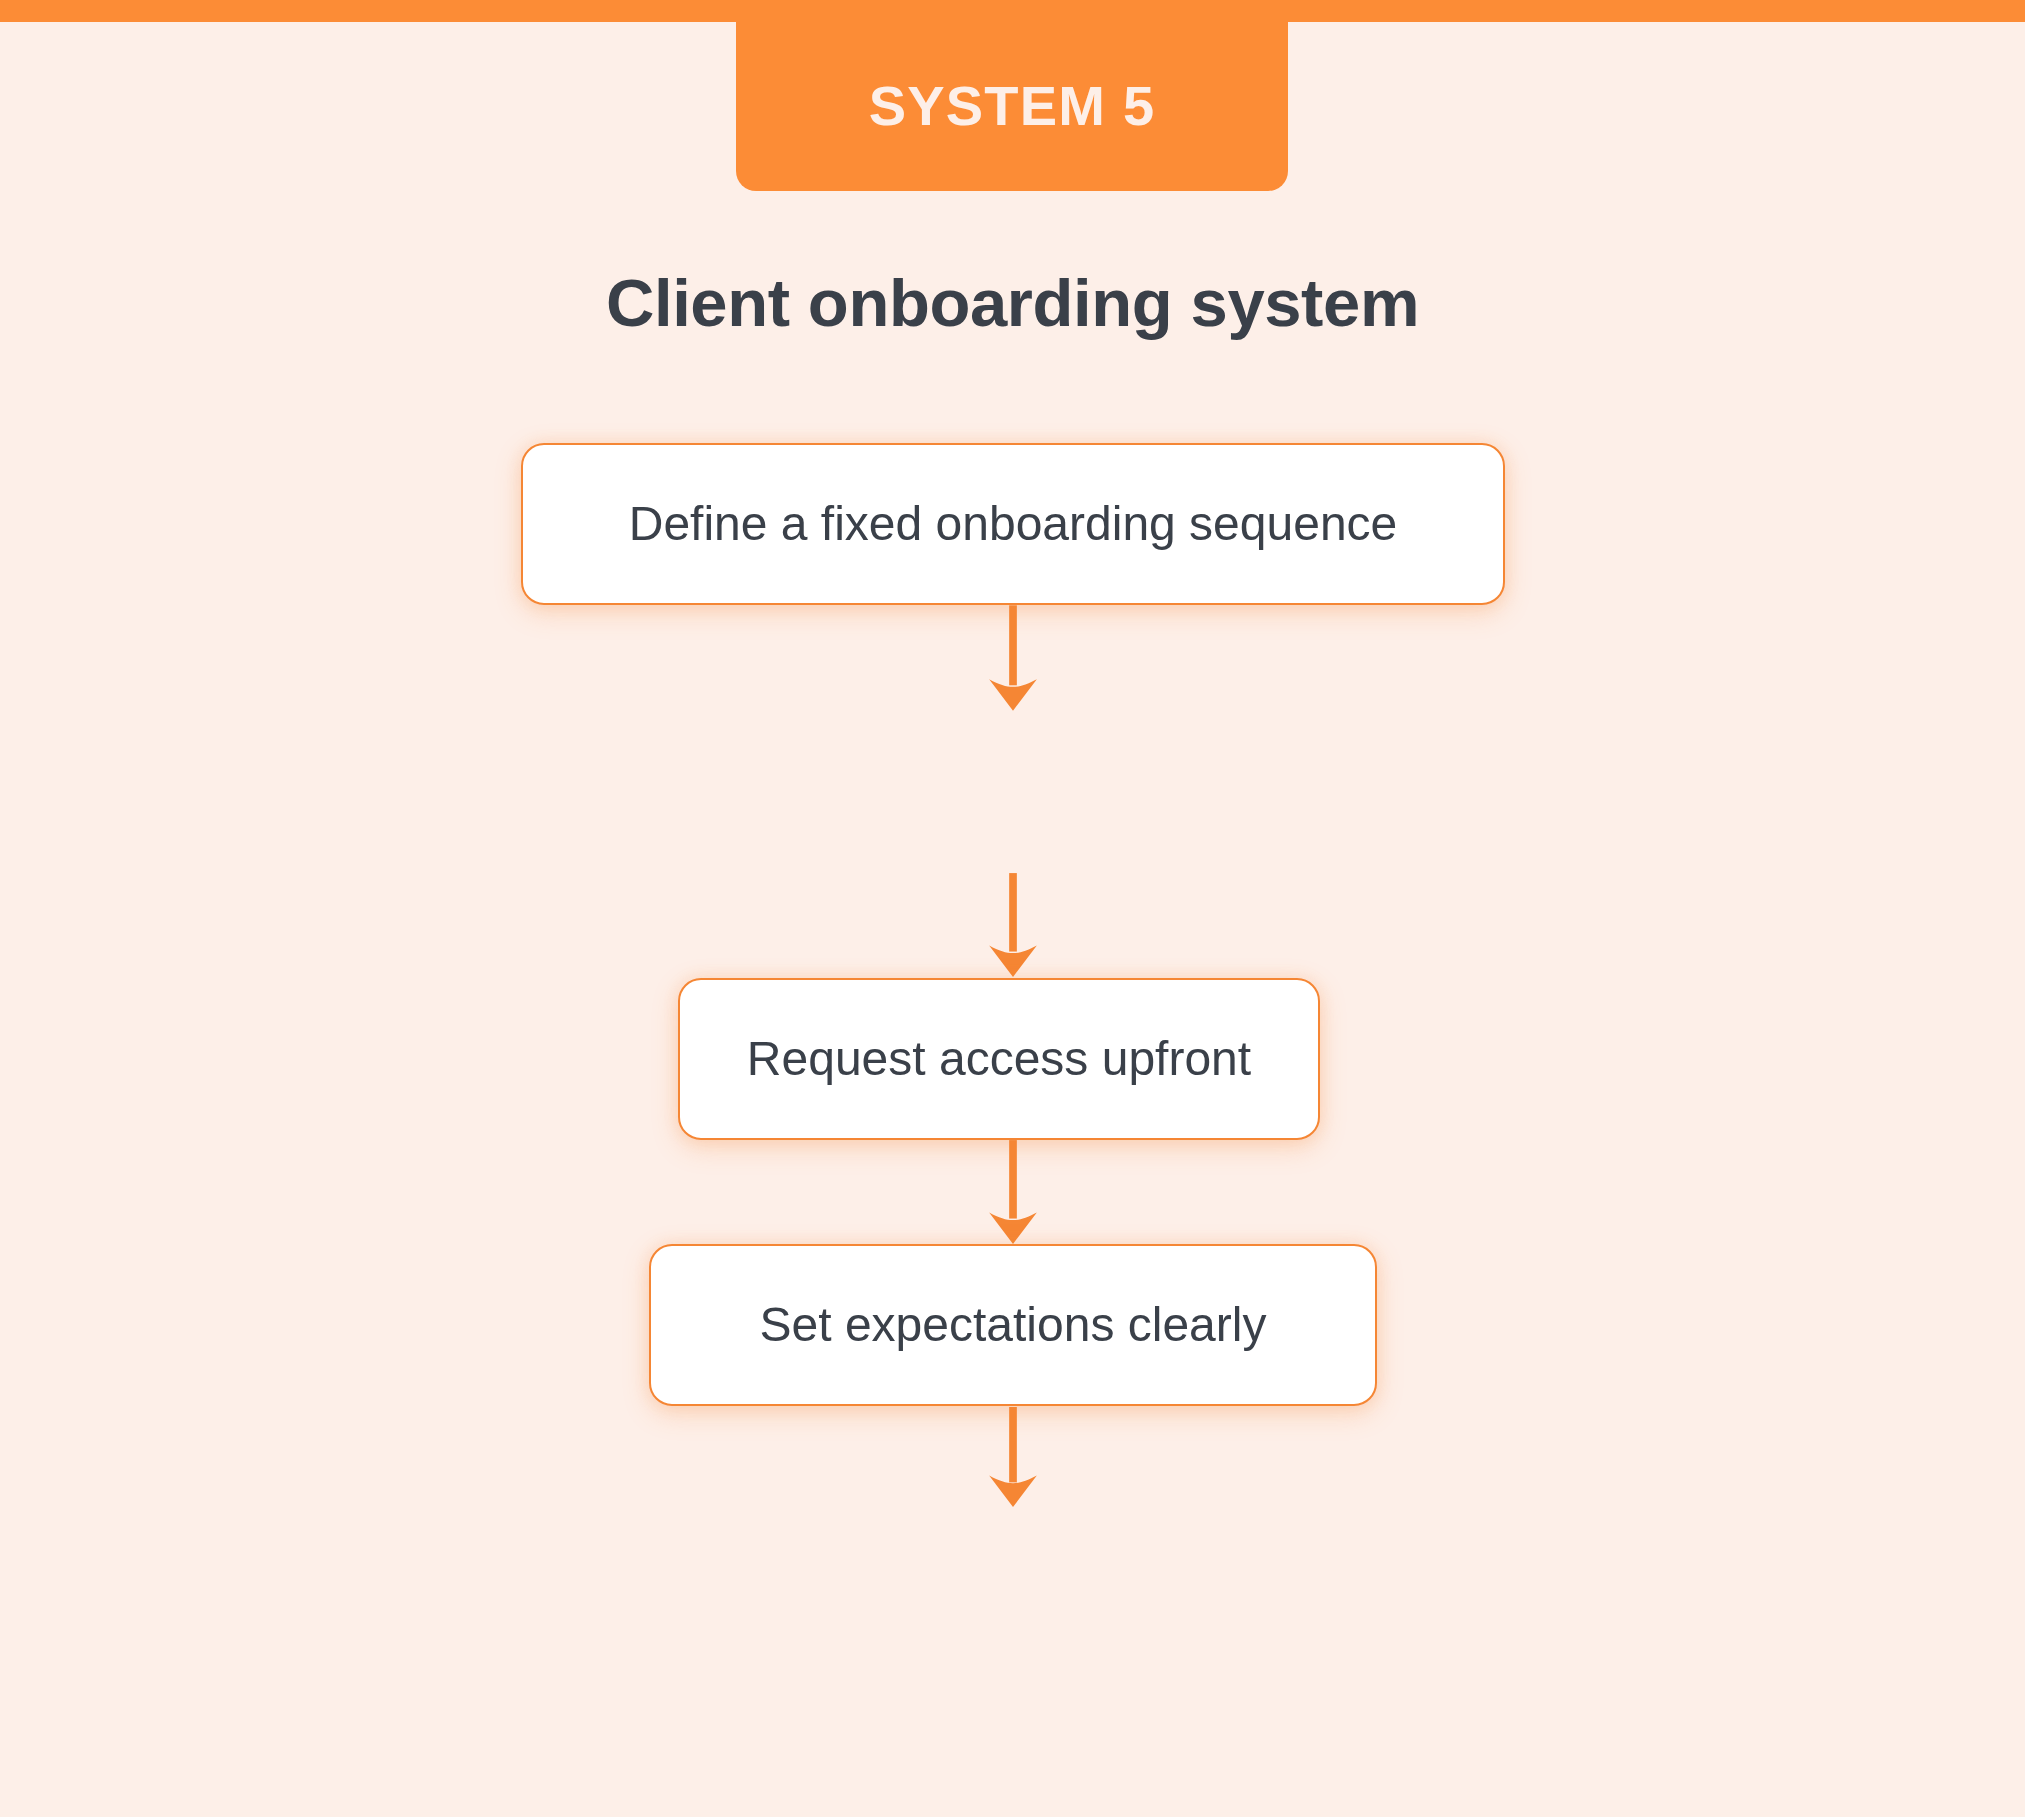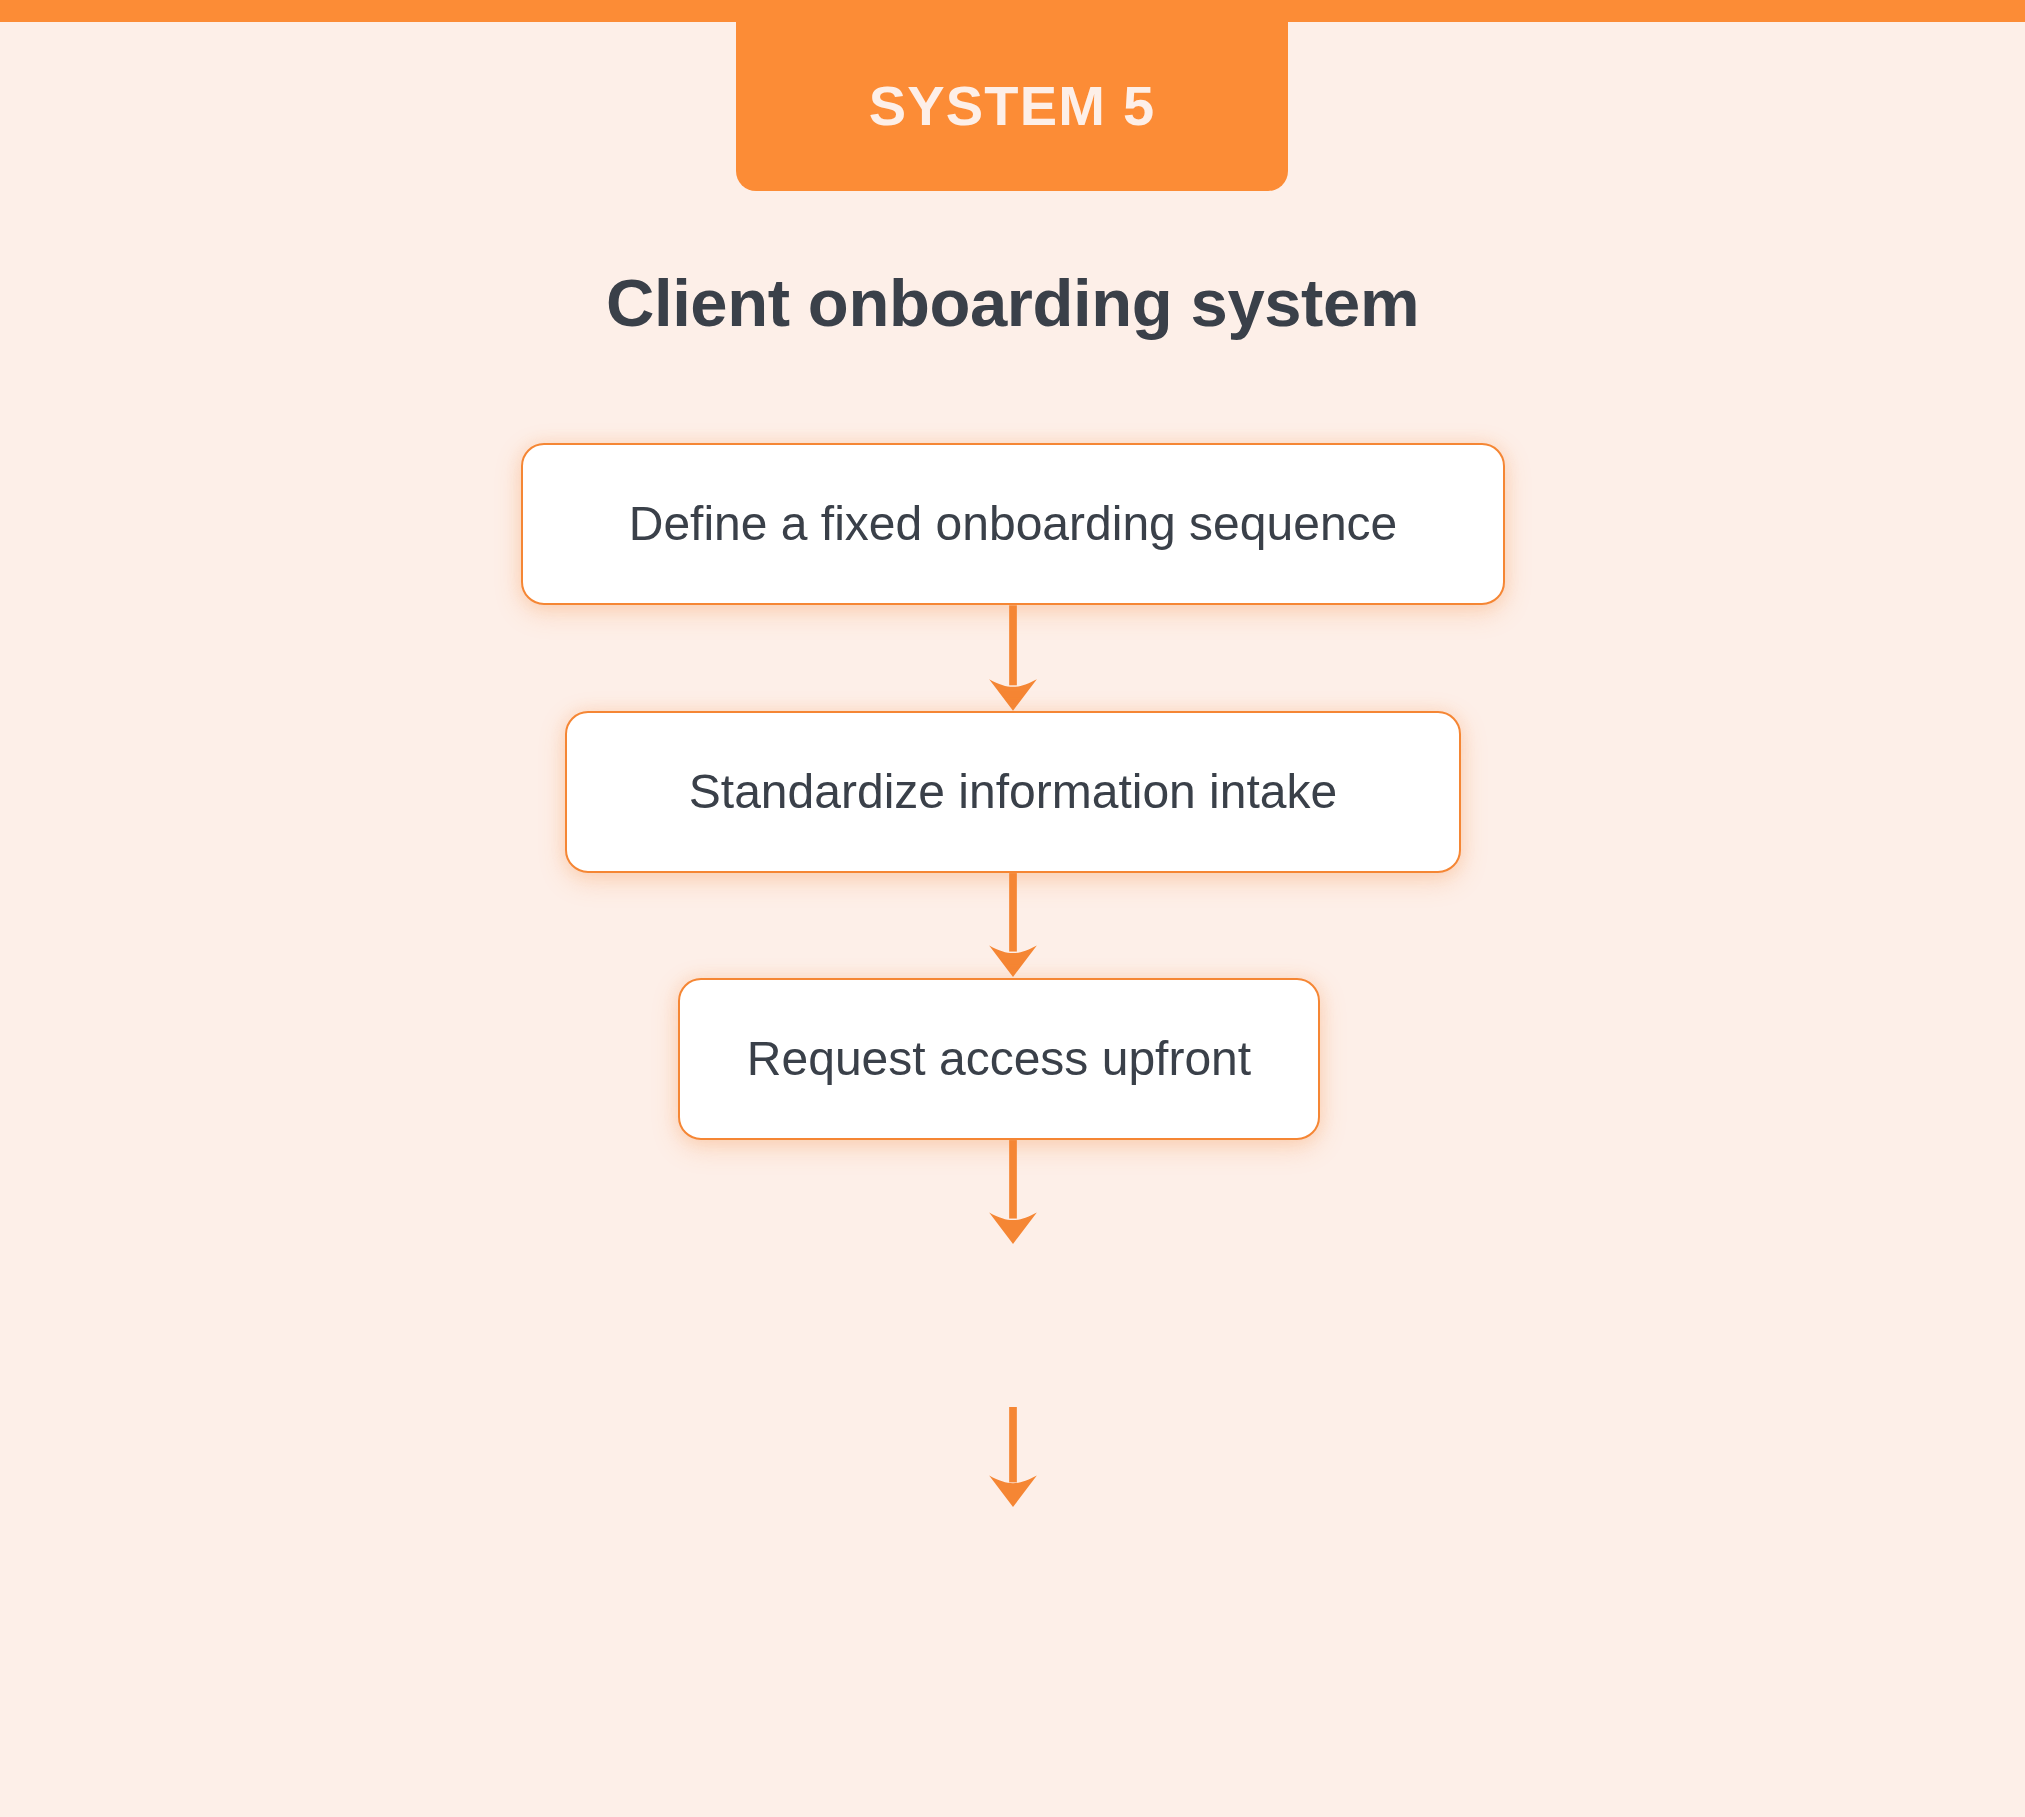--- a/index.html
+++ b/index.html
@@ -130,42 +130,42 @@
     <span class="flow-node-label">Define a fixed onboarding sequence</span>
   </div>
 
   <div class="connector conn-0">
     <svg width="60" height="106" viewBox="0 0 78 137" xmlns="http://www.w3.org/2000/svg">
       <rect x="34" y="0" width="10" height="104" fill="#f58634"></rect>
       <path d="M 39 137 L 8 96 C 21 103 30 106 39 106 C 48 106 57 103 70 96 Z" fill="#f58634"></path>
     </svg>
   </div>
 
-  <div class="flow-node node-1">
-    <span class="flow-node-label">Standardize information intake</span>
-  </div>
 
   <div class="connector conn-1">
     <svg width="60" height="104" viewBox="0 0 78 135" xmlns="http://www.w3.org/2000/svg">
       <rect x="34" y="0" width="10" height="102" fill="#f58634"></rect>
       <path d="M 39 135 L 8 94 C 21 101 30 104 39 104 C 48 104 57 101 70 94 Z" fill="#f58634"></path>
     </svg>
   </div>
 
   <div class="flow-node node-2">
     <span class="flow-node-label">Request access upfront</span>
   </div>
 
   <div class="connector conn-2">
     <svg width="60" height="104" viewBox="0 0 78 135" xmlns="http://www.w3.org/2000/svg">
       <rect x="34" y="0" width="10" height="102" fill="#f58634"></rect>
       <path d="M 39 135 L 8 94 C 21 101 30 104 39 104 C 48 104 57 101 70 94 Z" fill="#f58634"></path>
     </svg>
   </div>
 
+  <div class="flow-node node-3">
+    <span class="flow-node-label">Set expectations clearly</span>
+  </div>
 
   <div class="connector conn-3">
     <svg width="60" height="100" viewBox="0 0 78 130" xmlns="http://www.w3.org/2000/svg">
       <rect x="34" y="0" width="10" height="98" fill="#f58634"></rect>
       <path d="M 39 130 L 8 89 C 21 96 30 99 39 99 C 48 99 57 96 70 89 Z" fill="#f58634"></path>
     </svg>
   </div>
 
 
 </div>

